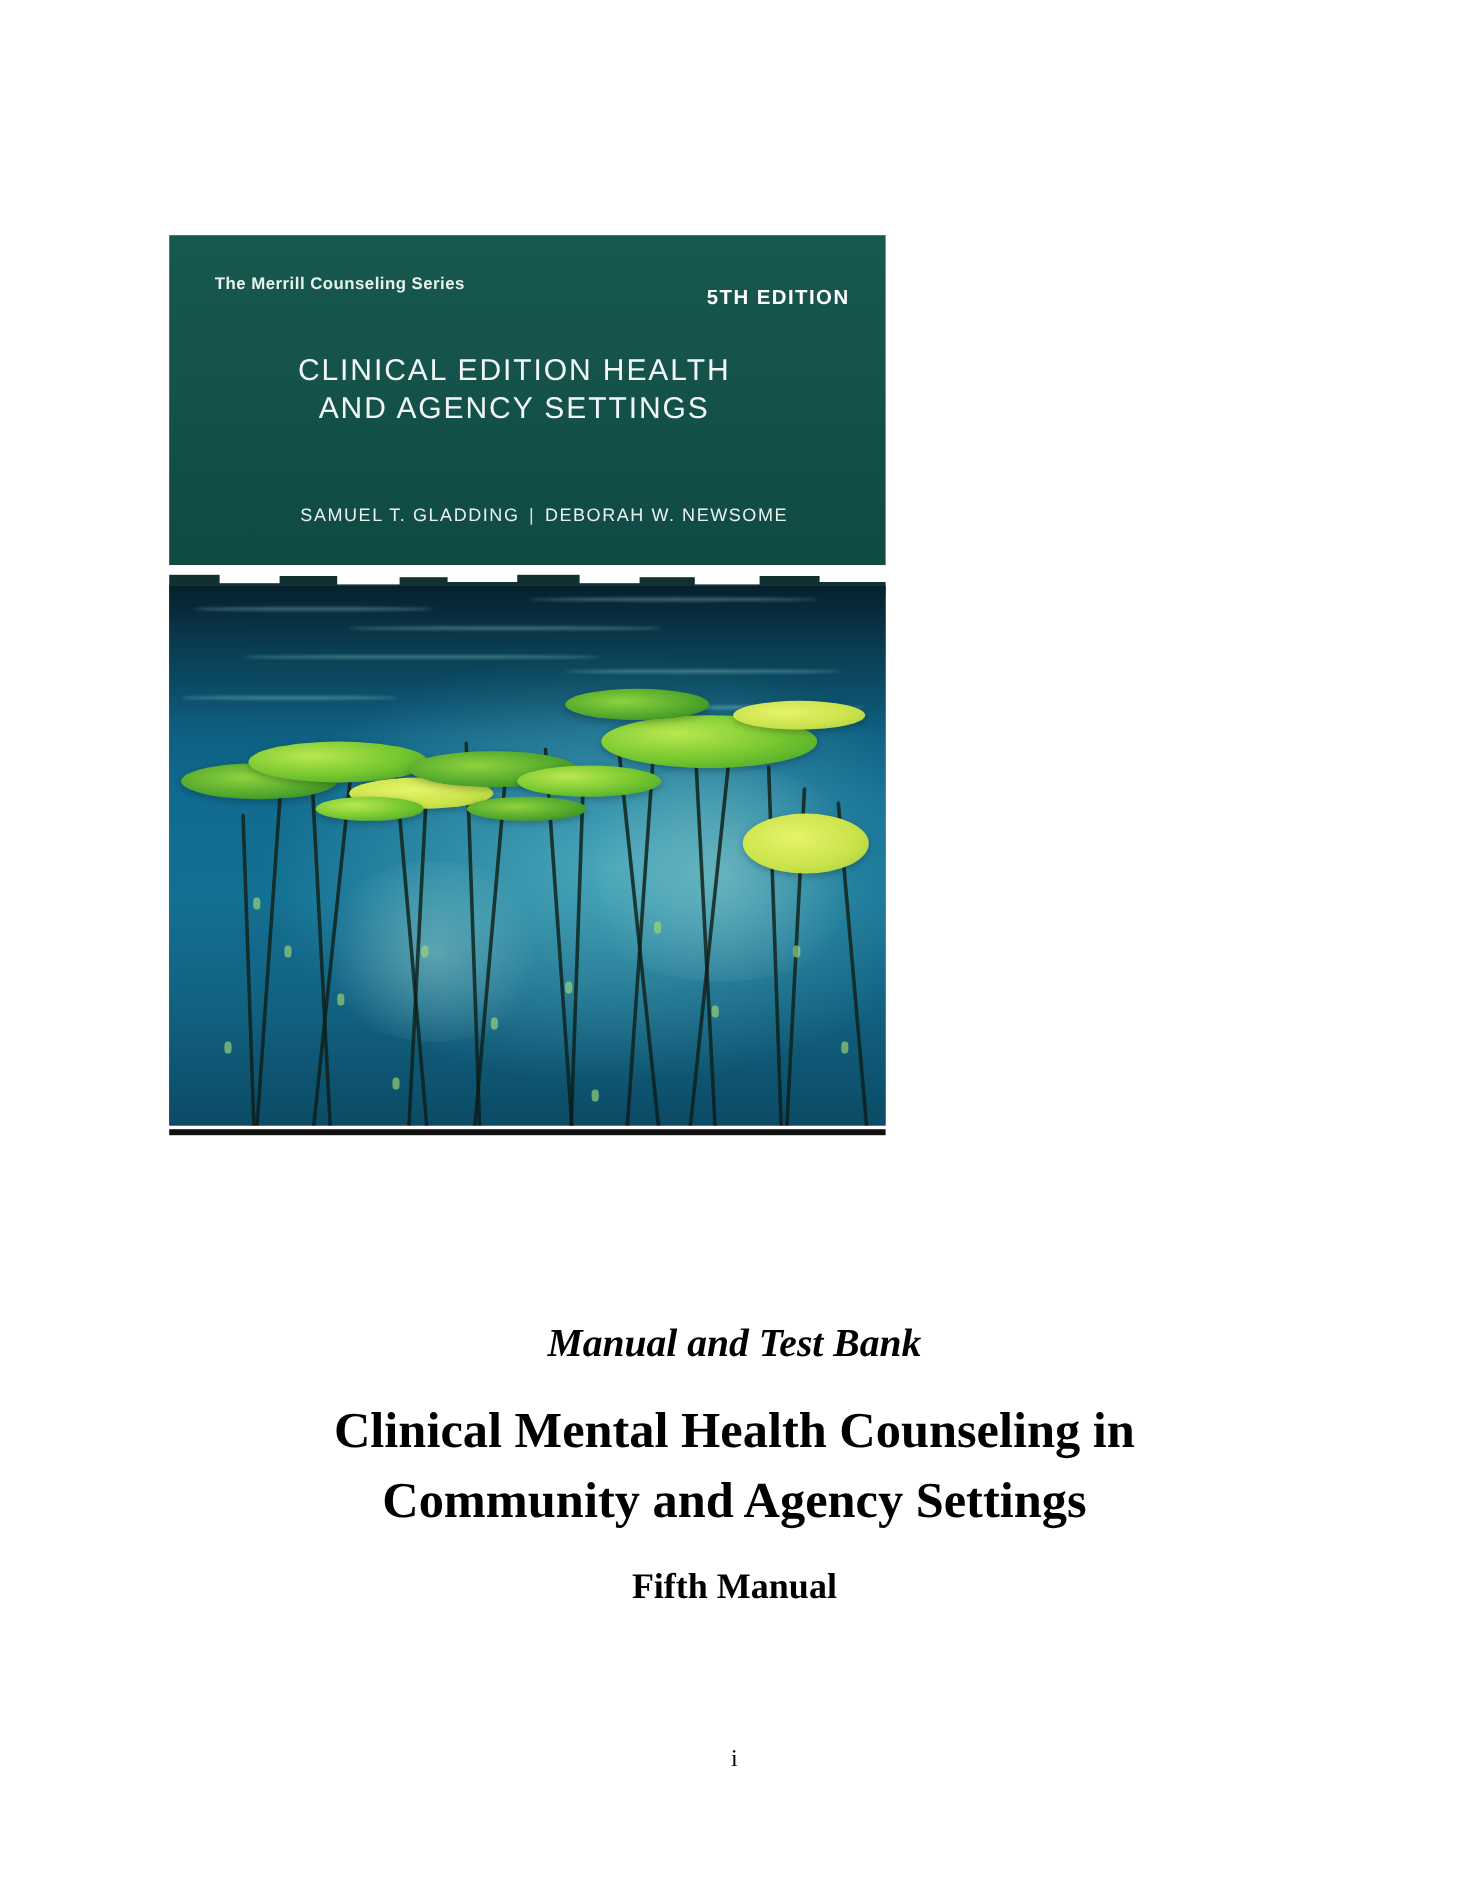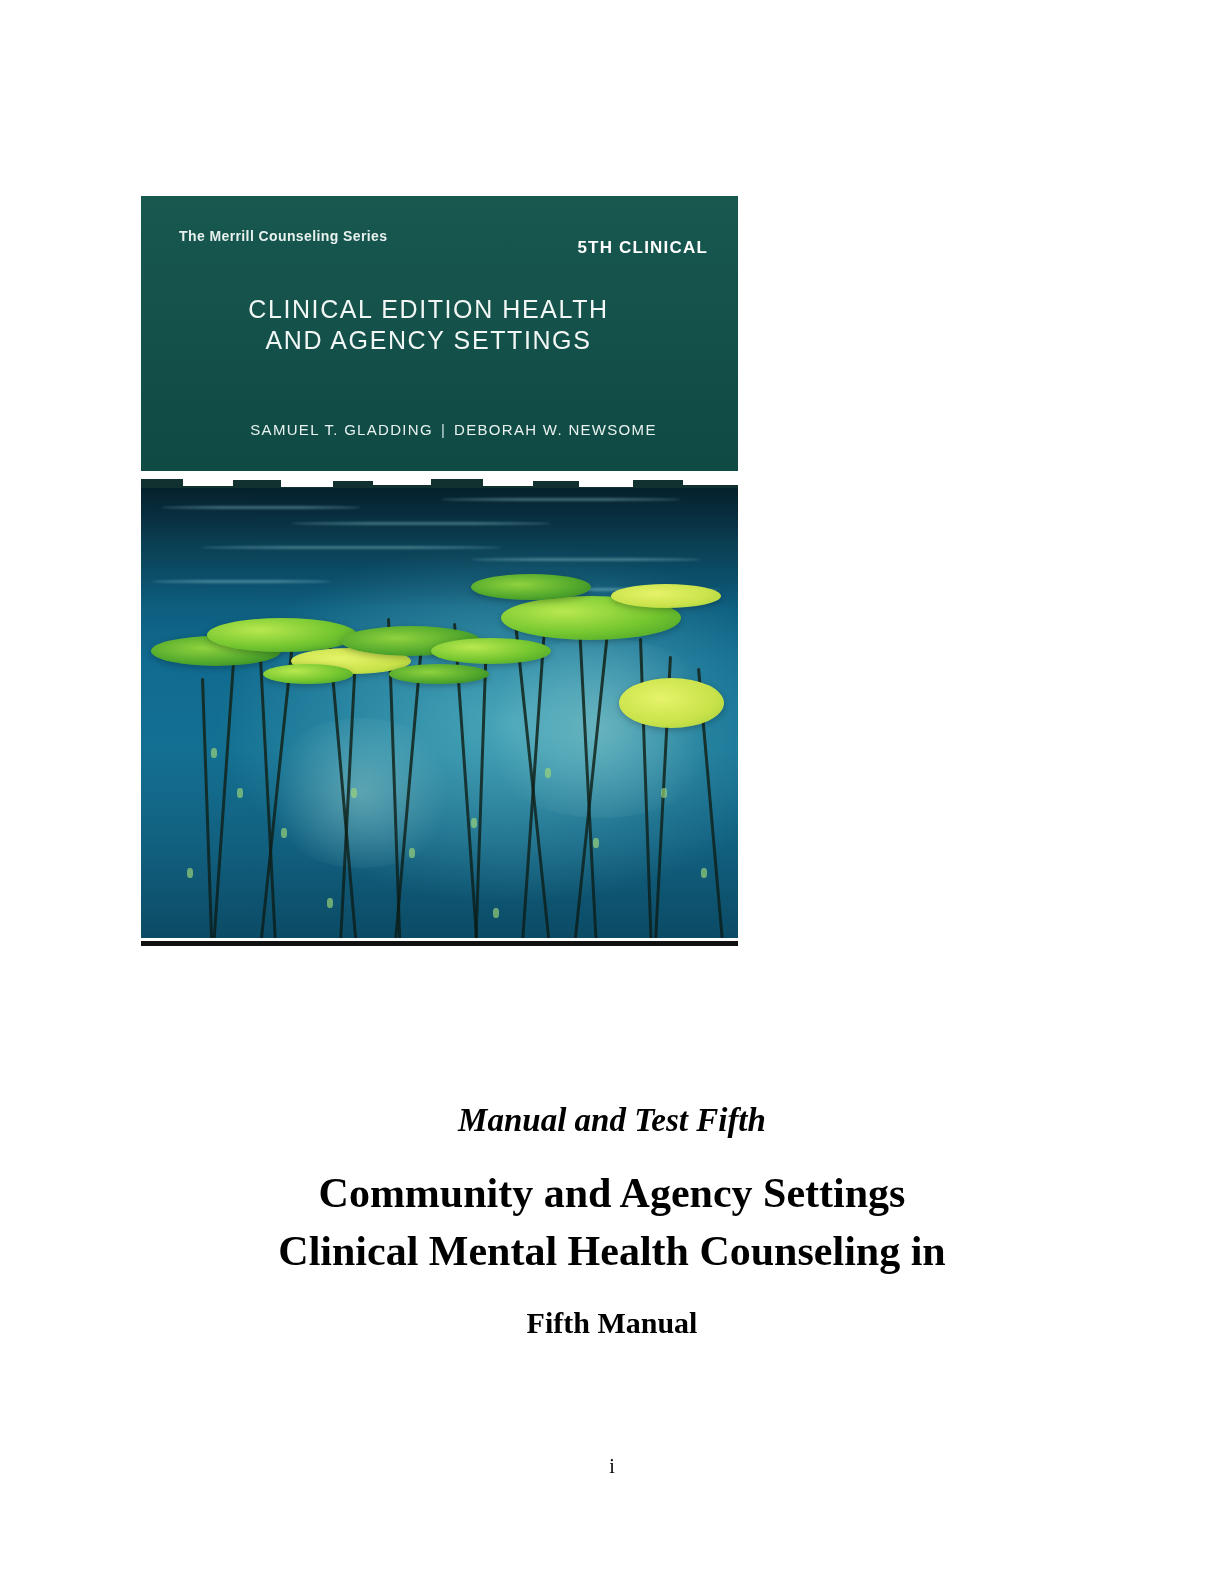--- a/index.html
+++ b/index.html
@@ -214,21 +214,21 @@
     font-size: 20px;
   }
 </style>
 </head>
 <body>
 
 <div class="cover">
 
   <div class="cover-top">
     <div class="series-label">The Merrill Counseling Series</div>
-    <div class="edition-label">5TH CLINICAL</div>
+    <div class="edition-label">5TH EDITION</div>
     <div class="cover-title">
       <div>CLINICAL EDITION HEALTH</div>
       <div>AND AGENCY SETTINGS</div>
     </div>
     <div class="cover-authors">
       <span>SAMUEL T. GLADDING</span><span class="sep">|</span><span>DEBORAH W. NEWSOME</span>
     </div>
   </div>
 
   <div class="torn-strip">
@@ -303,21 +303,21 @@
     <div class="speck" style="left:520px;top:300px;"></div>
     <div class="speck" style="left:560px;top:380px;"></div>
     <div class="speck" style="left:186px;top:410px;"></div>
     <div class="speck" style="left:352px;top:420px;"></div>
   </div>
 
   <div class="cover-rule"></div>
 </div>
 
 <div class="title-block">
-  <div class="manual-line">Manual and Test Fifth</div>
+  <div class="manual-line">Manual and Test Bank</div>
   <div class="main-title">
+    <div>Clinical Mental Health Counseling in</div>
     <div>Community and Agency Settings</div>
-    <div>Clinical Mental Health Counseling in</div>
   </div>
   <div class="edition-line">Fifth Manual</div>
 </div>
 
 <div class="page-number">i</div>
 
 </body></html>

